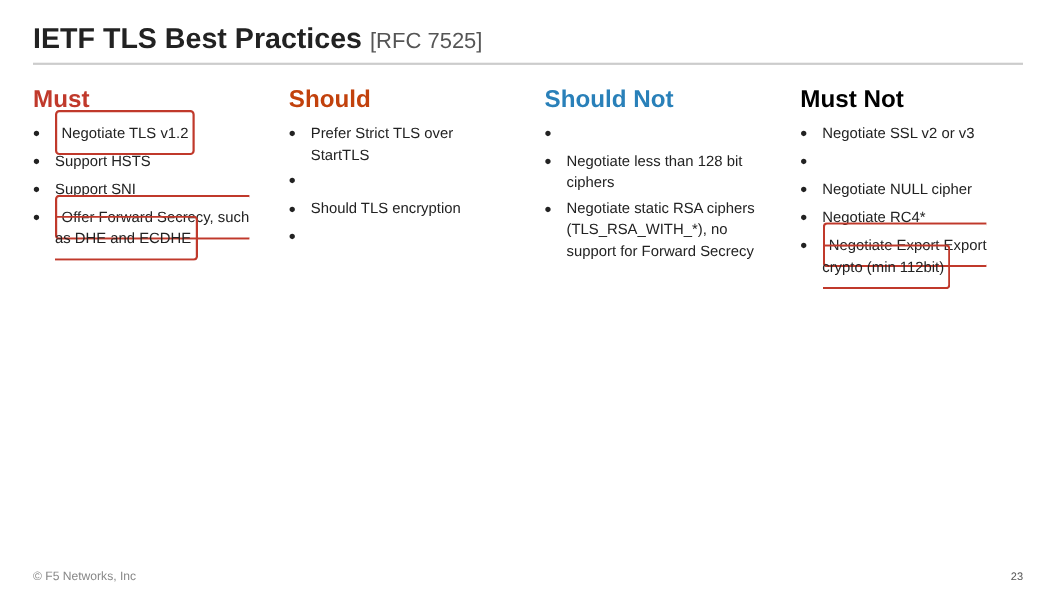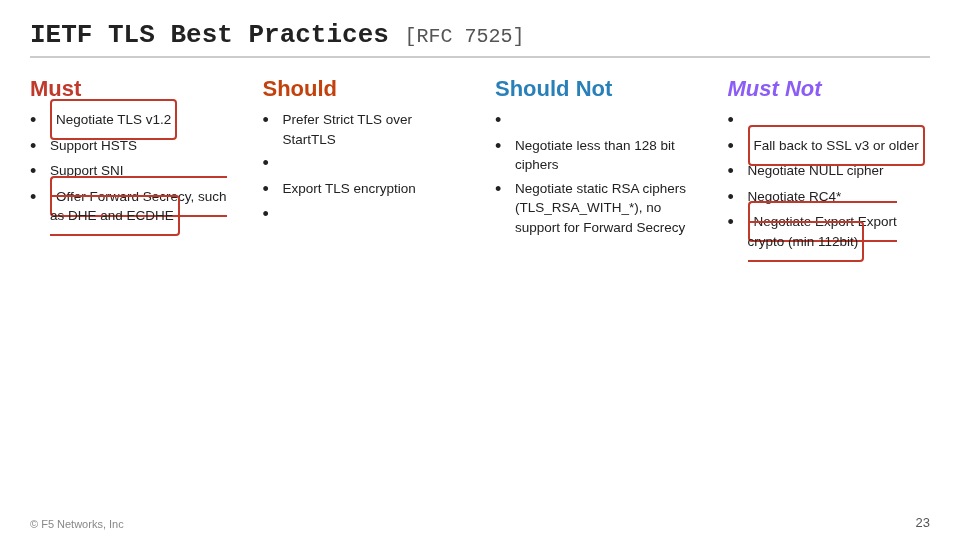--- a/index.html
+++ b/index.html
@@ -19,21 +19,20 @@
       position: relative;
       padding: 20px 30px 20px 30px;
     }
     .header {
       font-size: 26px;
       font-weight: bold;
       color: #222;
       margin-bottom: 14px;
       border-bottom: 2px solid #ccc;
       padding-bottom: 6px;
-      font-family: Liberation Mono, monospace;
     }
     .header-rfc {
       font-size: 20px;
       font-weight: normal;
       color: #555;
     }
     .content-grid {
       display: grid;
       grid-template-columns: 1fr 1fr 1fr 1fr;
       grid-template-rows: auto auto;
@@ -41,21 +40,21 @@
       margin-top: 8px;
     }
     .section-title {
       font-size: 22px;
       font-weight: bold;
       margin-bottom: 8px;
     }
     .must-title { color: #c0392b; }
     .should-title { color: #c2410c; }
     .should-not-title { color: #2980b9; }
-    .must-not-title { color: #8b5cf6; font-style: italic; }
+    .must-not-title { color: #000000; }
 
     .bullet-list {
       list-style: none;
       padding: 0;
     }
     .bullet-list li {
       display: flex;
       align-items: flex-start;
       margin-bottom: 4px;
       font-size: 13.5px;
@@ -78,21 +77,21 @@
       position: absolute;
       bottom: 10px;
       left: 30px;
       font-size: 11px;
       color: #888;
     }
     .page-num {
       position: absolute;
       bottom: 10px;
       right: 30px;
-      font-size: 13px;
+      font-size: 10px;
       color: #555;
     }
     .section {
       padding: 4px 0;
     }
   </style>
 </head>
 <body>
 
 <div class="slide">
@@ -131,21 +130,21 @@
       <ul class="bullet-list">
         <li>
           <span class="dot">•</span>
           <span>Prefer Strict TLS over StartTLS</span>
         </li>
         <li>
           <span class="dot">•</span>
         </li>
         <li>
           <span class="dot">•</span>
-          <span>Export TLS encryption</span>
+          <span>Should TLS encryption</span>
         </li>
         <li>
           <span class="dot">•</span>
         </li>
       </ul>
     </div>
 
     <div class="section">
       <div class="section-title should-not-title">Should Not</div>
       <ul class="bullet-list">
@@ -161,24 +160,24 @@
           <span>Negotiate static RSA ciphers (TLS_RSA_WITH_*), no support for Forward Secrecy</span>
         </li>
       </ul>
     </div>
 
     <div class="section">
       <div class="section-title must-not-title">Must Not</div>
       <ul class="bullet-list">
         <li>
           <span class="dot">•</span>
+          <span>Negotiate SSL v2 or v3</span>
         </li>
         <li>
           <span class="dot">•</span>
-          <span><span class="highlighted">Fall back to SSL v3 or older</span></span>
         </li>
         <li>
           <span class="dot">•</span>
           <span>Negotiate NULL cipher</span>
         </li>
         <li>
           <span class="dot">•</span>
           <span>Negotiate RC4*</span>
         </li>
         <li>

